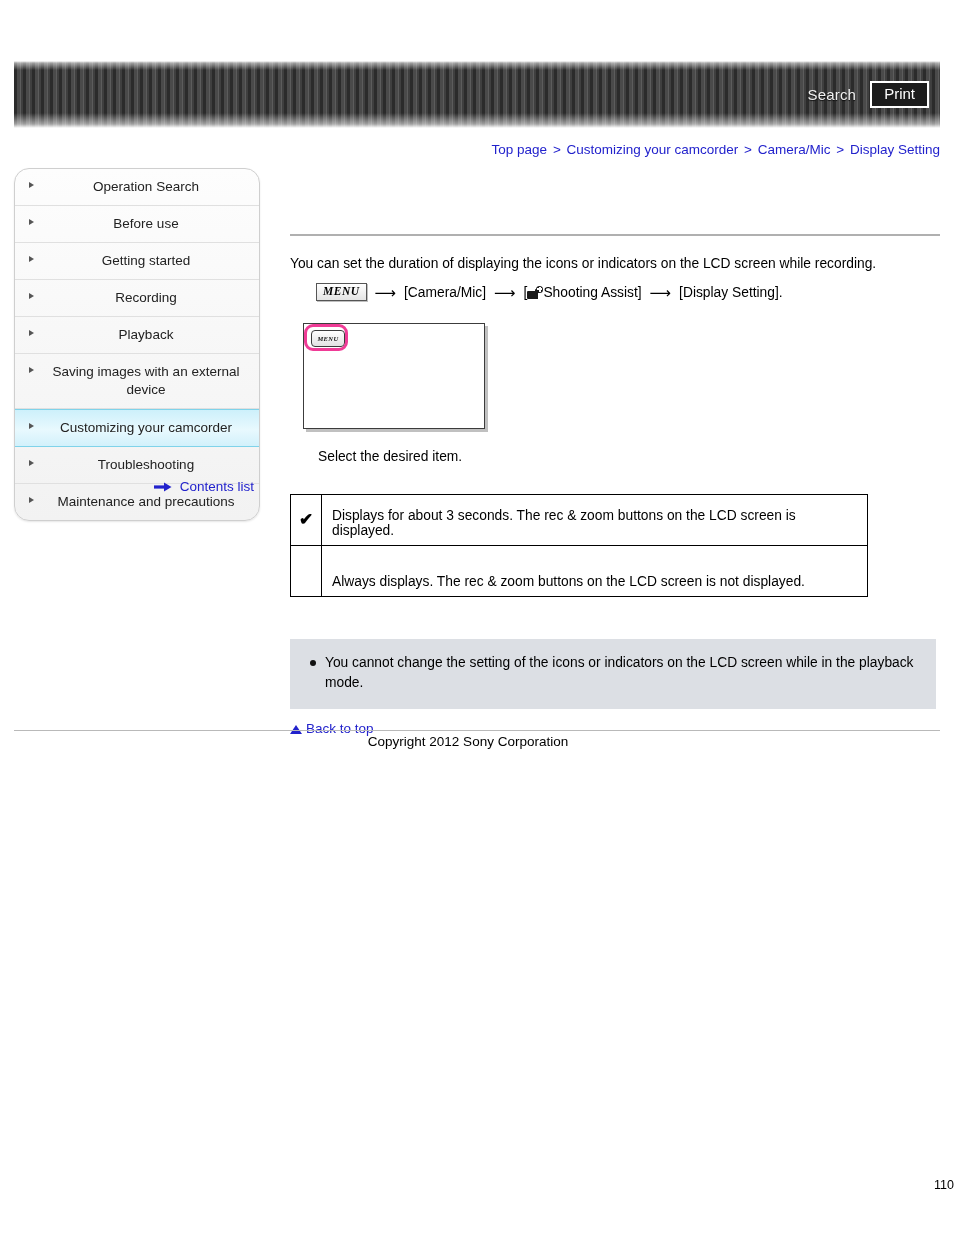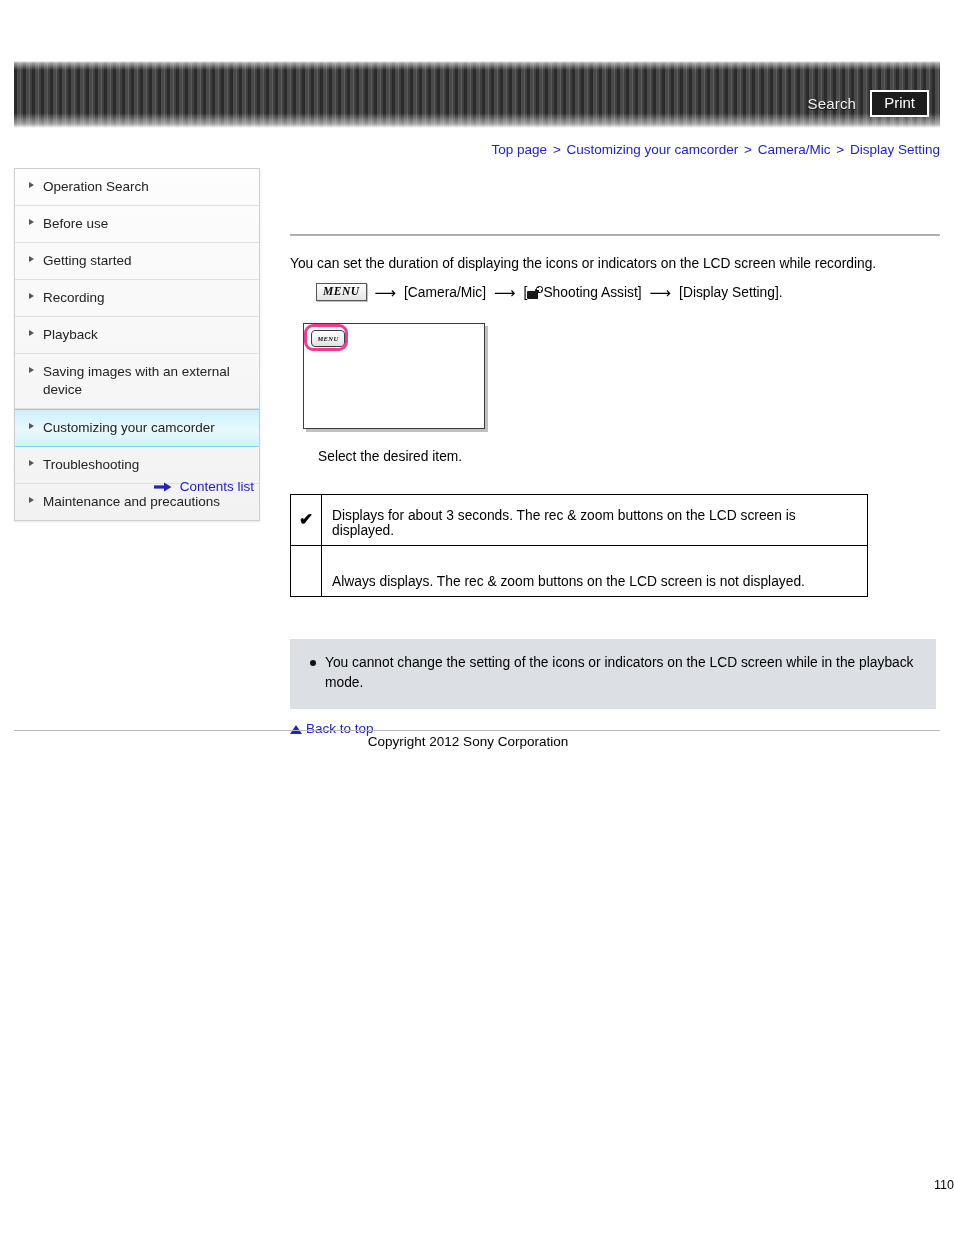--- a/index.html
+++ b/index.html
@@ -39,21 +39,20 @@
         #3f3f3f 7px, #3f3f3f 9px);
   }
   #header-actions {
     position: absolute;
     right: 11px;
     top: 0;
     height: 67px;
     display: flex;
     align-items: center;
     gap: 14px;
-    margin-top: 9px;
   }
   #search-link {
     color: #f2f2f2;
     font-size: 15px;
     letter-spacing: 0.2px;
     text-shadow: 0 1px 1px rgba(0,0,0,0.8);
     cursor: pointer;
   }
   #print-button {
     color: #ffffff;
@@ -80,23 +79,24 @@
   #breadcrumb .crumb.current { cursor: default; }
 
   
   #sidebar {
     position: absolute;
     left: 14px;
     top: 168px;
     width: 244px;
     background: linear-gradient(to bottom, #fdfdfd 0%, #f2f2f2 100%);
     border: 1px solid #cfcfcf;
-    border-radius: 0;
+    border-radius: 15px;
     box-shadow: 0 1px 2px rgba(0,0,0,0.10);
     overflow: hidden;
+    text-align: center;
   }
   .nav-item {
     position: relative;
     padding: 9px 10px 9px 28px;
     font-size: 13.5px;
     color: #222222;
     border-bottom: 1px solid #e0e0e0;
     line-height: 18px;
     cursor: pointer;
   }

